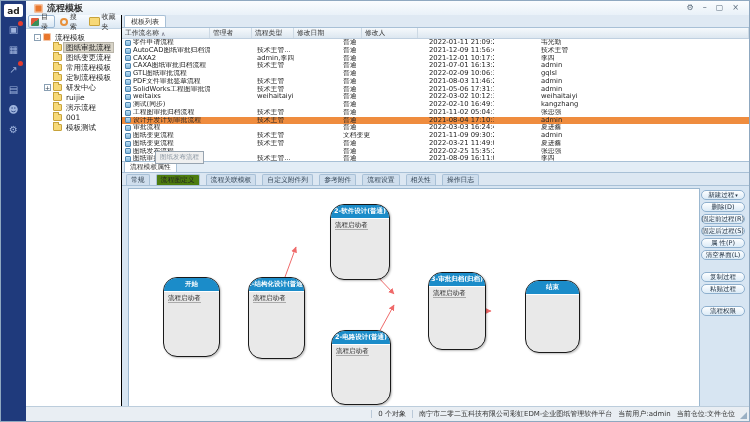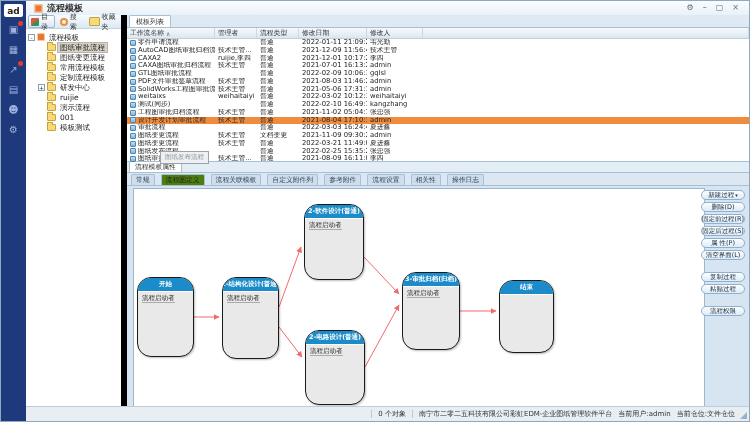--- a/index.html
+++ b/index.html
@@ -18,21 +18,21 @@
   .titlebar{position:absolute;left:25px;right:0;top:0;height:14px;background:linear-gradient(#fafcfe,#e9f1f8);border-bottom:1px solid #c2d4e4;display:flex;align-items:center;}
   .title-ico{width:9px;height:9px;margin-left:8px;background:var(--accent-orange);border-radius:2px;box-shadow:inset 0 0 0 1.5px rgba(255,255,255,.55);flex:none;}
   .title{margin-left:4px;font-size:9px;font-weight:600;color:#333;}
   .wctrl{margin-left:auto;margin-right:10px;display:flex;gap:9px;}
   .wbtn{font-size:8px;color:#5a6b7c;line-height:8px;cursor:default;}
 
   
   .content{position:absolute;left:25px;right:0;top:14px;bottom:14px;display:flex;}
 
   
-  .explorer{width:95px;flex:none;background:#fff;border-right:6px solid #000000;display:flex;flex-direction:column;}
+  .explorer{width:95px;flex:none;background:#fff;border-right:1px solid #000000;display:flex;flex-direction:column;align-items:center;}
   .etoolbar{height:13px;flex:none;background:linear-gradient(#f7fbff,#dce8f3);border-bottom:1px solid #c2d4e4;display:flex;align-items:center;gap:2px;padding-left:2px;font-size:7px;color:#333;}
   .tb-btn{display:flex;align-items:center;gap:2px;height:11px;padding:0 2px;border:1px solid transparent;border-radius:2px;}
   .tb-btn.active{border-color:#9bb8d4;background:linear-gradient(#fff,#d8e7f4);}
   .tbi{flex:none;}
   .directory-icon{width:8px;height:8px;border-radius:1px;background:linear-gradient(135deg,#e05a3a 50%,#3a8f5a 50%);}
   .search-icon{width:8px;height:8px;border-radius:50%;border:2px solid #e8903a;box-sizing:border-box;}
   .favorites-icon{width:9px;height:7px;background:var(--folder-yellow);border:1px solid #c8a33b;border-radius:1px;}
   .tree{flex:1;padding:3px 2px;font-size:7.5px;color:#222;overflow:hidden;}
   .tree-row{display:flex;align-items:center;height:10px;gap:2px;white-space:nowrap;}
   .tree-row.indent{padding-left:10px;}
@@ -49,37 +49,37 @@
 
   
   .tsec{height:146px;flex:none;display:flex;flex-direction:column;position:relative;}
   .tabrow{height:12px;flex:none;background:#dfe9f3;border-bottom:1px solid #a8c0d6;display:flex;align-items:flex-end;padding-left:2px;}
   .ltab{height:11px;background:#fff;border:1px solid #a8c0d6;border-bottom:none;border-radius:2px 2px 0 0;padding:0 6px;font-size:7px;color:#333;display:flex;align-items:center;}
   .grid{display:grid;grid-template-columns:88px 42px 42px 68px 56px 1fr;}
   .thead{height:10px;flex:none;background:linear-gradient(#f6f9fc,#dde7f0);border-bottom:1px solid #c0d0e0;font-size:6.8px;color:#333;text-align:center;}
   .th{display:flex;align-items:center;padding-left:3px;border-right:1px solid #cdd9e4;overflow:hidden;white-space:nowrap;}
   .sort{color:#667;margin-left:2px;font-size:6px;}
   .tbody{flex:none;}
-  .trow{height:7.75px;font-size:6.8px;color:#222;align-items:center;}
+  .trow{height:7.75px;font-size:6.8px;color:#222;align-items:center;gap:44px;}
   .trow.sel{background:var(--selected-row-orange);}
   .td{display:flex;align-items:center;padding-left:3px;overflow:hidden;white-space:nowrap;line-height:7.5px;}
   .row-ico{width:6px;height:6px;flex:none;background:linear-gradient(#bfe0f4,#7fb6dc);border:1px solid #4f86b0;border-radius:1px;margin-right:2px;box-sizing:border-box;}
   .dragtip{position:absolute;left:33px;top:136px;background:#f0f0f0;border:1px solid #98a4b0;color:#8a96a2;font-size:6.5px;padding:1px 4px;white-space:nowrap;}
 
   
   .bsec{flex:1;border-top:1px solid #a8c0d6;background:#e3edf6;display:flex;flex-direction:column;min-height:0;}
   .ptabrow{height:10px;flex:none;display:flex;align-items:flex-end;padding-left:2px;}
   .gtab{height:10px;background:#fff;border:1px solid #a8c0d6;border-bottom:none;border-radius:2px 2px 0 0;padding:0 5px;font-size:6.8px;color:#333;display:flex;align-items:center;}
   .strip{height:11px;flex:none;border-top:1px solid #a8c0d6;background:#dce7f2;display:flex;align-items:flex-end;gap:6px;padding:1px 0 0 4px;font-size:6.8px;}
   .ptab{height:10px;padding:0 4px;border:1px solid #a8c0d6;border-bottom:none;border-radius:2px 2px 0 0;background:#cfdeed;color:#345;display:flex;align-items:center;white-space:nowrap;}
   .ptab.active{background:#4d7c0f;color:#222;font-weight:normal;}
   .carea{flex:1;position:relative;border-top:1px solid #a8c0d6;background:#d7e5f2;min-height:0;}
   .canvas{position:absolute;left:6px;top:2px;width:570px;height:221px;background:#fff;border:1px solid #9cb8d0;}
   .canvas svg{position:absolute;inset:0;width:100%;height:100%;}
-  .fnode{position:absolute;border:1.5px solid #1a1a1a;border-radius:14px;overflow:hidden;background:#e9e9e9;box-shadow:1px 1px 2px rgba(0,0,0,.25);box-sizing:border-box;}
+  .fnode{position:absolute;border:1.5px solid #1a1a1a;border-radius:14px;overflow:hidden;background:#e9e9e9;box-shadow:1px 1px 2px rgba(0,0,0,.25);box-sizing:border-box;margin-left:31px;}
   .fnode-head{height:13px;background:var(--node-header-blue);border-bottom:1px solid #fff;color:#fff;font-size:6.5px;font-weight:bold;display:flex;align-items:center;justify-content:center;white-space:nowrap;overflow:hidden;}
   .fnode-body{padding:2px 4px;font-size:6.5px;color:#222;}
   .fnode-owner{border-bottom:1px solid #aaa;}
   .sbtns{position:absolute;right:4px;top:4px;width:44px;display:flex;flex-direction:column;gap:2px;}
   .sbtn{width:44px;height:10px;border:1px solid #8fb0ce;border-radius:7px;background:linear-gradient(#fdfeff,#dcebf7);font-size:6.5px;color:#234;display:flex;align-items:center;justify-content:center;white-space:nowrap;box-sizing:border-box;cursor:default;}
   .sbtn.gap{margin-top:10px;}
   .dd{font-size:5px;margin-left:1px;}
 
   
   .status{position:absolute;left:25px;right:0;bottom:0;height:14px;background:#e9eef3;border-top:1px solid #bccddc;display:flex;align-items:center;justify-content:flex-end;gap:6px;padding-right:14px;font-size:7px;color:#333;}
@@ -234,21 +234,21 @@
               <div class="td">普通</div>
               <div class="td">2021-12-09 11:56:41</div>
               <div class="td">技术主管</div>
               <div class="td"></div>
             </div>
             <div class="trow grid">
               <div class="td">
                 <span class="row-ico"></span>
                 <span>CAXA2</span>
               </div>
-              <div class="td">ruijie,李四</div>
+              <div class="td">admin,李四</div>
               <div class="td">普通</div>
               <div class="td">2021-12-01 10:17:29</div>
               <div class="td">李四</div>
               <div class="td"></div>
             </div>
             <div class="trow grid">
               <div class="td">
                 <span class="row-ico"></span>
                 <span>CAXA图纸审批归档流程</span>
               </div>

